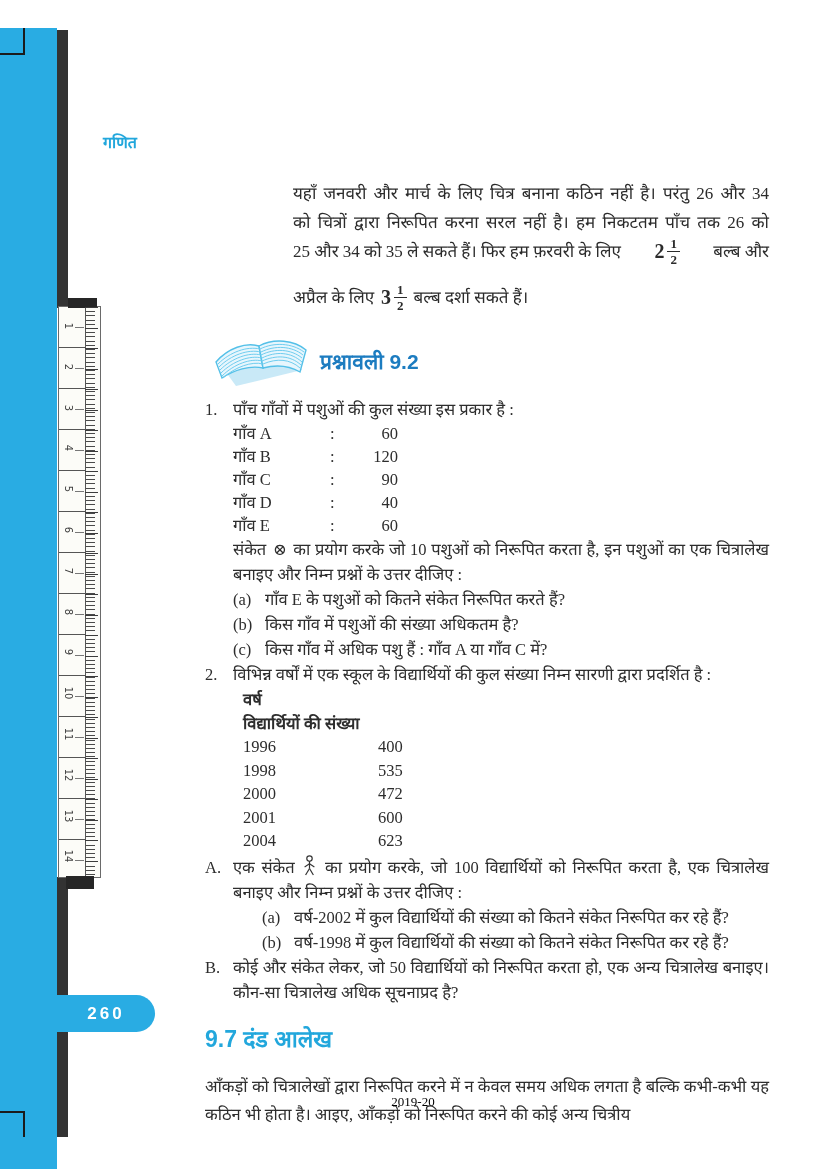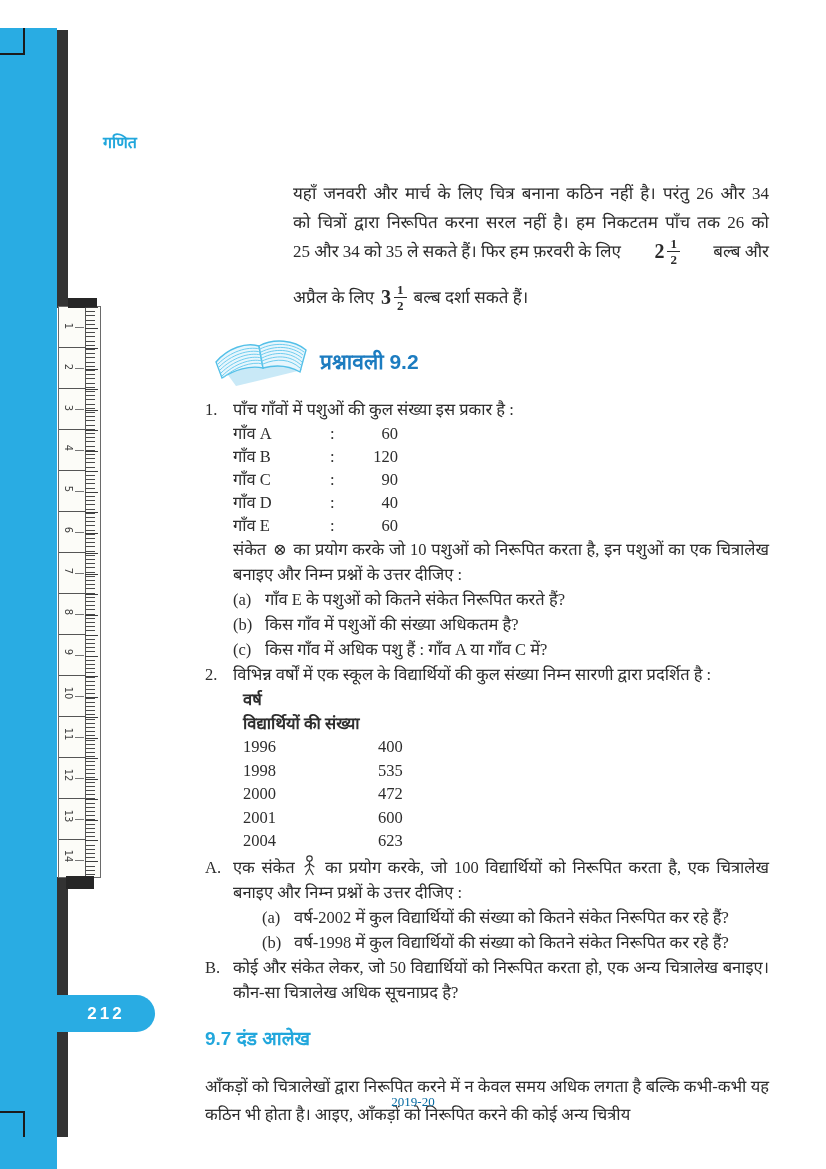--- a/index.html
+++ b/index.html
@@ -37,21 +37,21 @@
          font-size:10px;color:#3f3f3f;transform:rotate(90deg);text-align:center;}
   .cap-top{position:absolute;left:9px;top:-9px;width:29px;height:10px;background:#262626;}
   .cap-bottom{position:absolute;left:7px;bottom:-12px;width:28px;height:13px;background:#262626;}
 
   
   .running-head{position:absolute;left:103px;top:131px;font-size:16px;font-weight:bold;
         color:var(--cyan-head);font-family:"Liberation Sans",sans-serif;}
   .page-badge{position:absolute;left:57px;top:995px;width:98px;height:37px;background:var(--cyan);
         border-radius:0 19px 19px 0;display:flex;align-items:center;justify-content:center;
         color:#fff;font-family:"Liberation Sans",sans-serif;font-weight:bold;font-size:17px;letter-spacing:3px;}
-  .footer{position:absolute;left:0;top:1094px;width:826px;text-align:center;font-size:13px;color:#0369a1;}
+  .footer{position:absolute;left:0;top:1094px;width:826px;text-align:center;font-size:13px;color:#000000;}
 
   
   .intro{position:absolute;left:293px;top:179px;width:476px;font-size:17px;color:#2b2b2b;}
   .iline{line-height:29px;text-align:justify;text-align-last:justify;}
   .iline.lastline{text-align-last:left;}
   .iline.tall{display:flex;align-items:flex-start;height:46px;text-align:left;text-align-last:left;
               white-space:nowrap;justify-content:space-between;}
   .iline.tall.lastline{justify-content:flex-start;gap:4px;}
   .frac{display:inline-flex;align-items:center;gap:3px;margin:0 3px;}
   .fwhole{font-size:20px;font-weight:bold;}
@@ -79,21 +79,21 @@
   .sub-ind{margin-left:29px;}
   .sym{display:inline-block;margin:0 2px;}
   .stickman svg{vertical-align:-3px;}
   .t-wrap{margin-left:10px;line-height:23.5px;margin-top:1px;margin-bottom:2px;}
   .t-row{display:flex;}
   .t-c1{width:90px;}
   .t-head{font-weight:bold;flex-direction:column;}
   .t-val{padding-left:45px;}
 
   
-  .sec-title{margin-top:21px;font-size:19px;font-weight:bold;color:var(--cyan-head);
+  .sec-title{margin-top:21px;font-size:23px;font-weight:bold;color:var(--cyan-head);
         font-family:"Liberation Sans",sans-serif;line-height:26px;}
   .sec-body{margin-top:21px;text-align:justify;line-height:28px;}
 </style>
 </head>
 <body>
 
 <div class="page">
 
   <div class="cyan-strip"></div>
   <div class="notch-top"></div>
@@ -283,16 +283,16 @@
     <div class="qrow">
       <span class="qnum">B.</span>
       <div class="qbody">कोई और संकेत लेकर, जो 50 विद्यार्थियों को निरूपित करता हो, एक अन्य चित्रालेख बनाइए। कौन-सा चित्रालेख अधिक सूचनाप्रद है?</div>
     </div>
 
     <div class="sec-title">9.7 दंड आलेख</div>
     <div class="sec-body">आँकड़ों को चित्रालेखों द्वारा निरूपित करने में न केवल समय अधिक लगता है बल्कि कभी-कभी यह कठिन भी होता है। आइए, आँकड़ों को निरूपित करने की कोई अन्य चित्रीय</div>
 
   </div>
 
-  <div class="page-badge">212</div>
+  <div class="page-badge">260</div>
   <div class="footer">2019-20</div>
 
 </div>
 
 </body></html>

